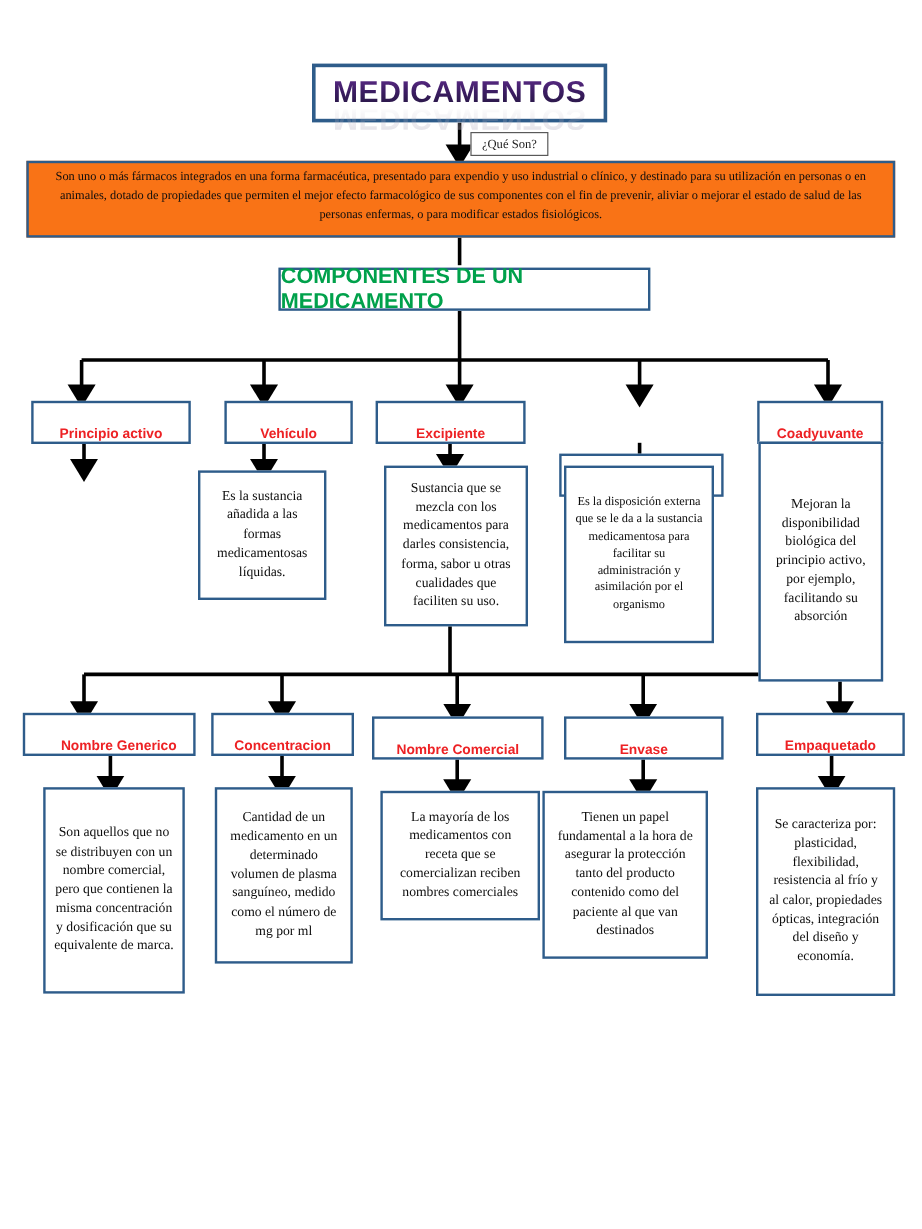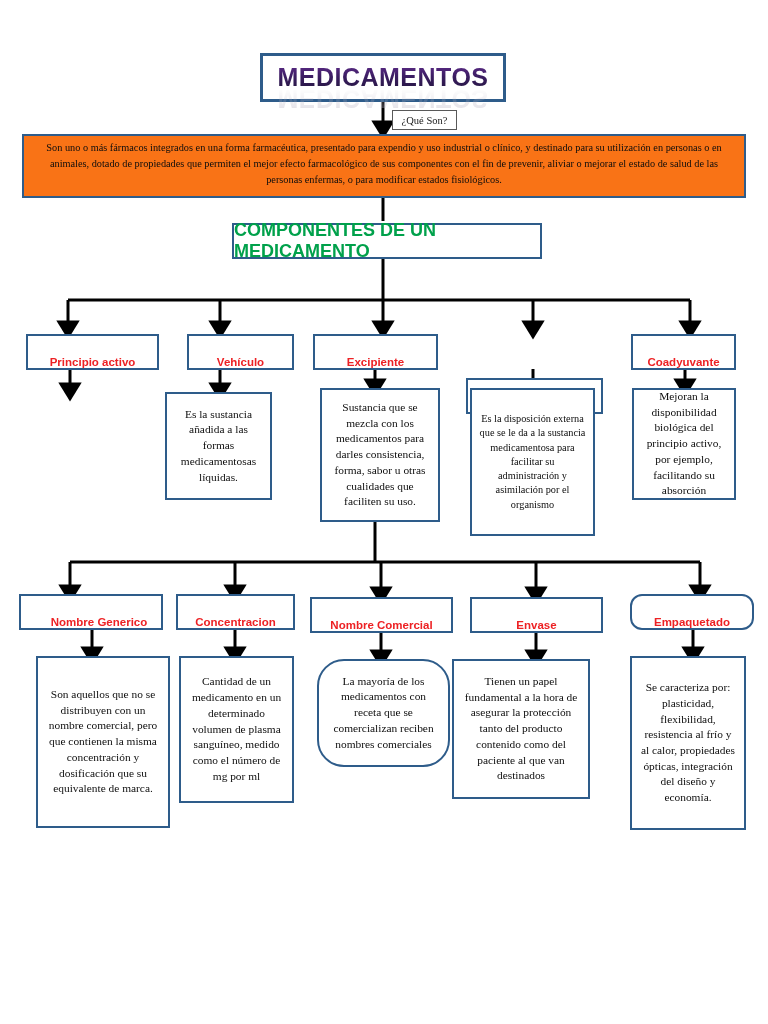--- a/index.html
+++ b/index.html
@@ -197,47 +197,47 @@
 
   <div class="abs body-box" style="left:165px;top:392px;width:107px;height:108px;">
     <p>Es la sustancia añadida a las formas medicamentosas líquidas.</p>
   </div>
   <div class="abs body-box" style="left:320px;top:388px;width:120px;height:134px;">
     <p>Sustancia que se mezcla con los medicamentos para darles consistencia, forma, sabor u otras cualidades que faciliten su uso.</p>
   </div>
   <div class="abs body-box" style="left:470px;top:388px;width:125px;height:148px;">
     <p style="font-size:10.3px">Es la disposición externa que se le da a la sustancia medicamentosa para facilitar su administración y asimilación por el organismo</p>
   </div>
-  <div class="abs body-box" style="left:632px;top:388px;width:104px;height:112px;">
+  <div class="abs body-box" style="left:632px;top:368px;width:104px;height:200px;">
     <p>Mejoran la disponibilidad biológica del principio activo, por ejemplo, facilitando su absorción</p>
   </div>
 
   <div class="abs hdr" style="left:19px;top:594px;width:144px;padding-left:16px;">
     <span>Nombre Generico</span>
   </div>
   <div class="abs hdr" style="left:176px;top:594px;width:119px;">
     <span>Concentracion</span>
   </div>
   <div class="abs hdr" style="left:310px;top:597px;width:143px;">
     <span>Nombre Comercial</span>
   </div>
   <div class="abs hdr" style="left:470px;top:597px;width:133px;">
     <span>Envase</span>
   </div>
-  <div class="abs hdr" style="left:630px;top:594px;width:124px;border-radius:12px;">
+  <div class="abs hdr" style="left:630px;top:594px;width:124px;">
     <span>Empaquetado</span>
   </div>
 
-  <div class="abs body-box" style="left:36px;top:656px;width:134px;height:172px;">
+  <div class="abs body-box" style="left:36px;top:656px;width:118px;height:172px;">
     <p>Son aquellos que no se distribuyen con un nombre comercial, pero que contienen la misma concentración y dosificación que su equivalente de marca.</p>
   </div>
   <div class="abs body-box" style="left:179px;top:656px;width:115px;height:147px;">
     <p>Cantidad de un medicamento en un determinado volumen de plasma sanguíneo, medido como el número de mg por ml</p>
   </div>
-  <div class="abs body-box" style="left:317px;top:659px;width:133px;height:108px;border-radius:27px;">
+  <div class="abs body-box" style="left:317px;top:659px;width:133px;height:108px;">
     <p>La mayoría de los medicamentos con receta que se comercializan reciben nombres comerciales</p>
   </div>
   <div class="abs body-box" style="left:452px;top:659px;width:138px;height:140px;">
     <p>Tienen un papel fundamental a la hora de asegurar la protección tanto del producto contenido como del paciente al que van destinados</p>
   </div>
   <div class="abs body-box" style="left:630px;top:656px;width:116px;height:174px;">
     <p>Se caracteriza por: plasticidad, flexibilidad, resistencia al frío y al calor, propiedades ópticas, integración del diseño y economía.</p>
   </div>
 
 </div>

